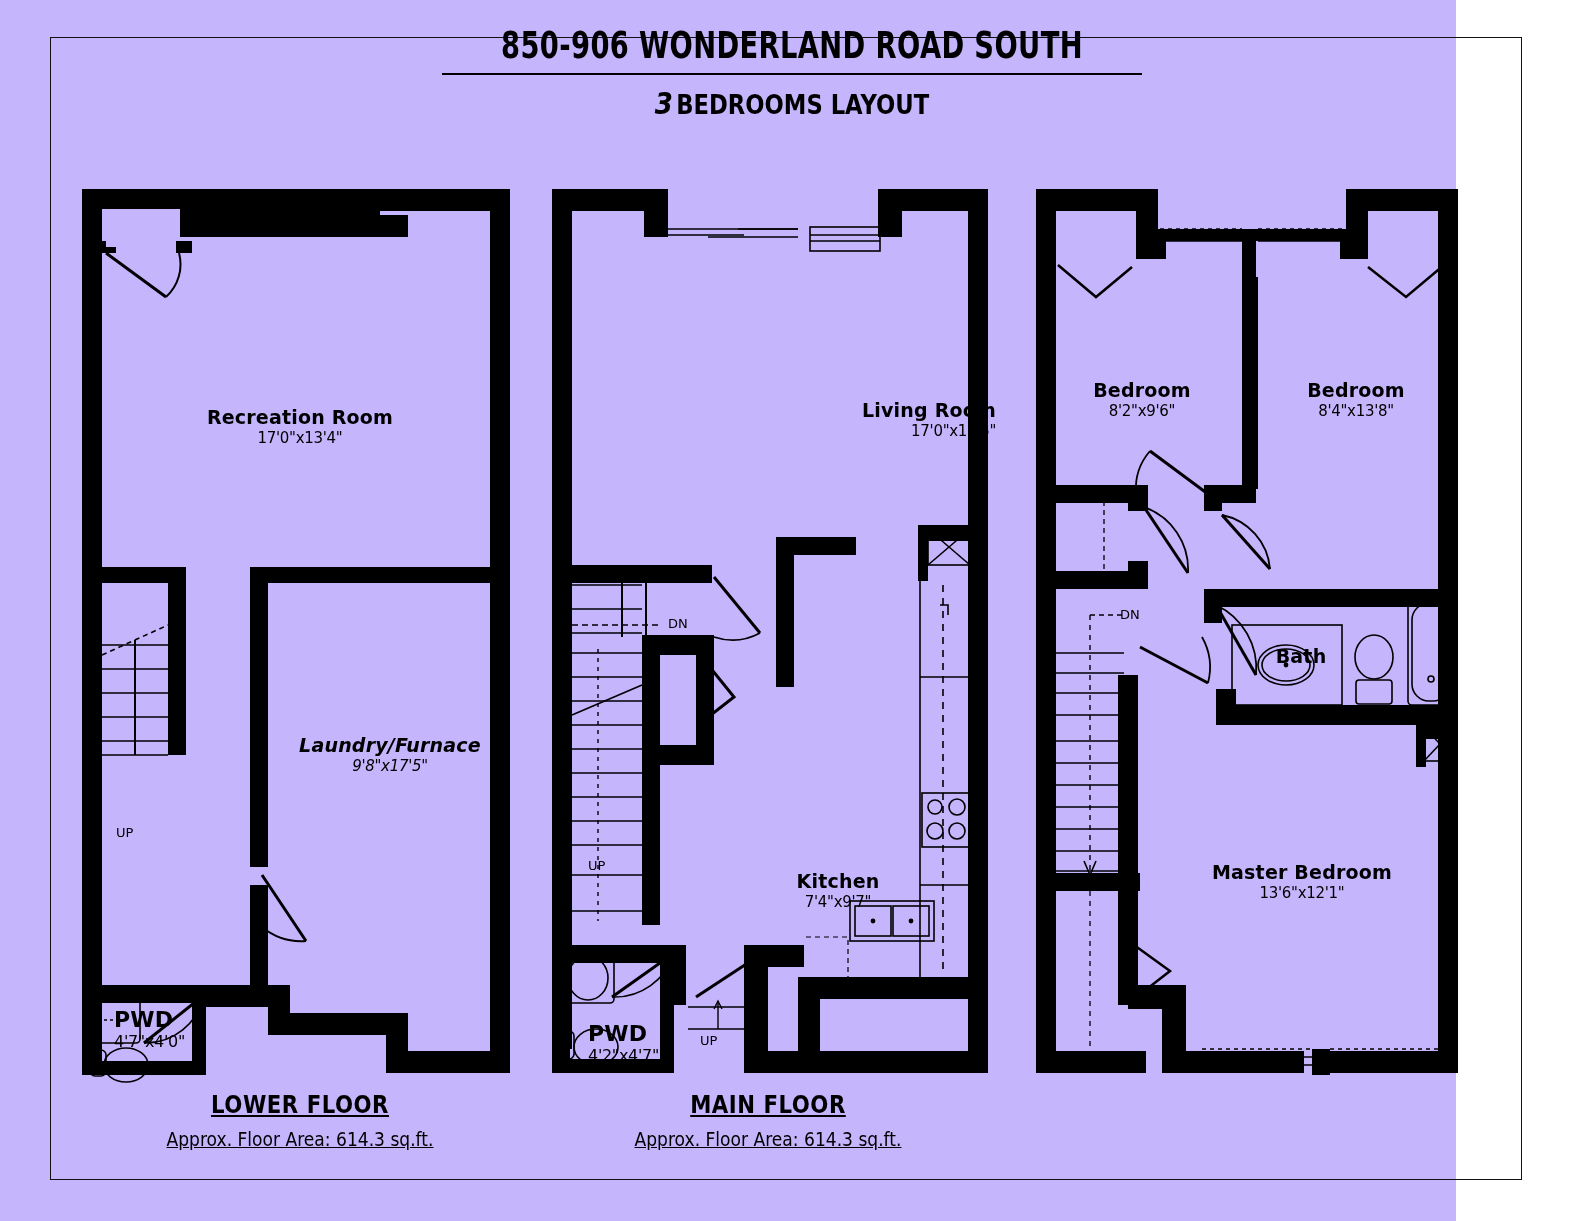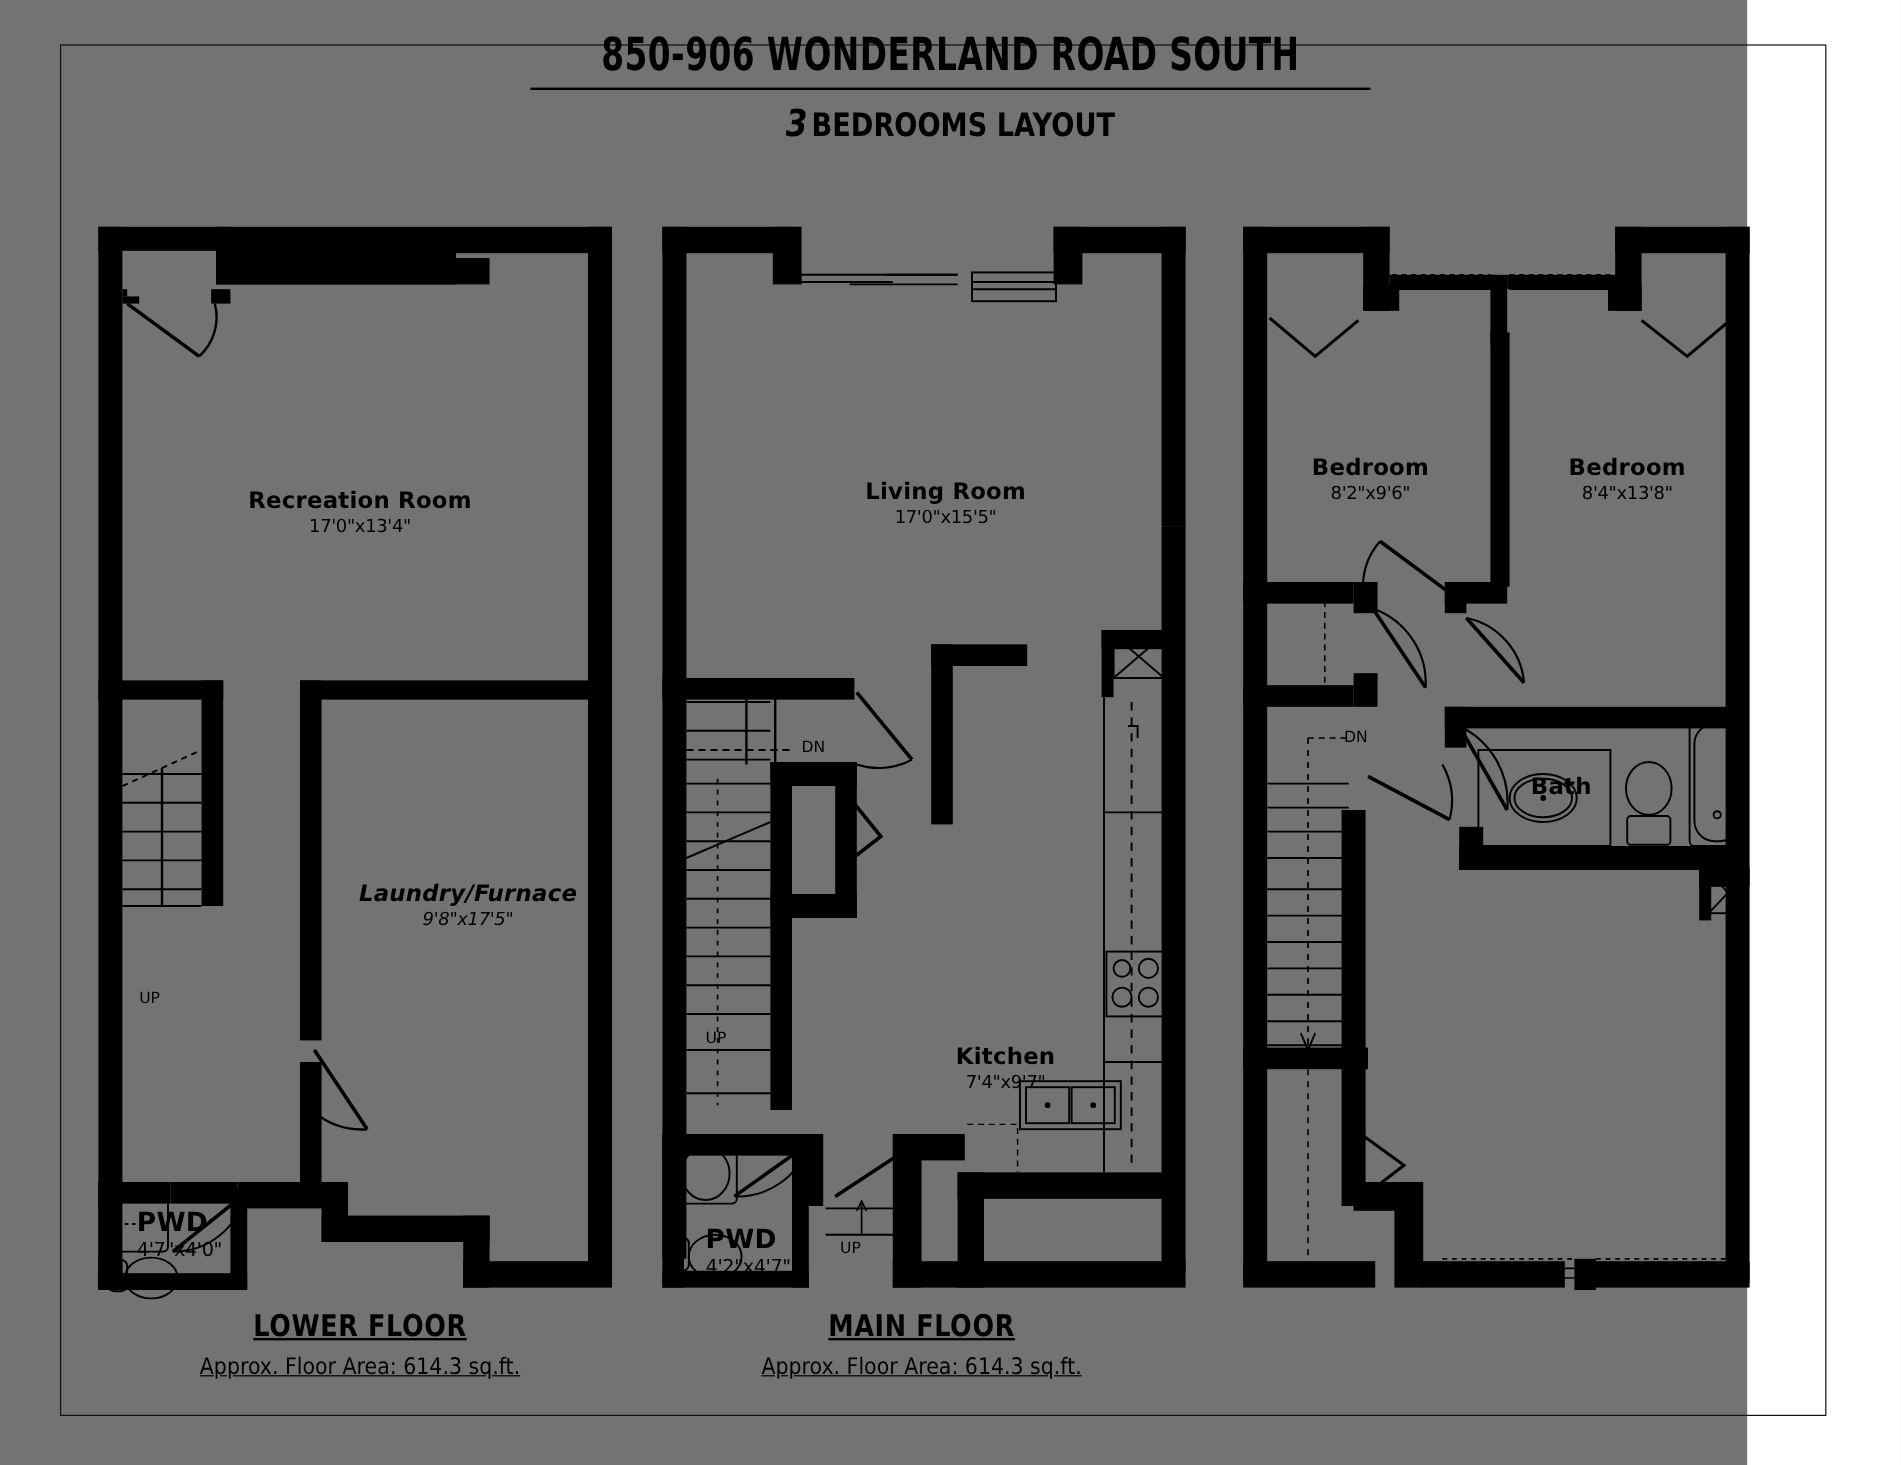--- a/index.html
+++ b/index.html
@@ -13,21 +13,21 @@
     font-family: "DejaVu Sans", sans-serif;
     color: #000000;
     position: relative;
     overflow: hidden;
   }
   #page {
     position: absolute;
     left: 0; top: 0;
     width: 1456px;
     height: 1221px;
-    background: #737373;
+    background: #c4b5fd;
   }
   #frame {
     position: absolute;
     left: 50px;
     top: 37px;
     width: 1472px;
     height: 1143px;
     border: 1.5px solid #111111;
     box-sizing: border-box;
   }
@@ -381,21 +381,21 @@
       <g stroke="#000000" fill="none" stroke-width="1.6">
         <rect x="14" y="768" width="52" height="50" rx="4"></rect>
         <ellipse cx="40" cy="793" rx="20" ry="22"></ellipse>
       </g>
       <g stroke="#000000" fill="none" stroke-width="1.6">
         <rect x="10" y="846" width="16" height="28" rx="5"></rect>
         <ellipse cx="48" cy="862" rx="22" ry="18"></ellipse>
       </g>
     </svg>
 
-    <div class="rlabel" style="left:16px; top:215px; width:448px;">
+    <div class="rlabel" style="left:0px; top:215px; width:448px;text-align:right;">
       <div class="rname">Living Room</div>
       <div class="rdim">17'0"x15'5"</div>
     </div>
     <div class="rlabel" style="left:200px; top:686px; width:180px;">
       <div class="rname">Kitchen</div>
       <div class="rdim">7'4"x9'7"</div>
     </div>
     <div class="rlabel" style="left:40px; top:836px; width:180px; text-align:left;">
       <div class="rname pwd">PWD</div>
       <div class="rdim pwd">4'2"x4'7"</div>
@@ -553,20 +553,24 @@
       <div class="rname">Bedroom</div>
       <div class="rdim">8'2"x9'6"</div>
     </div>
     <div class="rlabel" style="left:232px; top:195px; width:200px;">
       <div class="rname">Bedroom</div>
       <div class="rdim">8'4"x13'8"</div>
     </div>
     <div class="rlabel" style="left:212px; top:432px; width:130px;margin-top:29px;">
       <div class="rname">Bath</div>
     </div>
+    <div class="rlabel" style="left:128px; top:677px; width:300px;">
+      <div class="rname">Master Bedroom</div>
+      <div class="rdim">13'6"x12'1"</div>
+    </div>
     <div class="stair-tag" style="left:96px; top:422px;">DN</div>
   </div>
 
   <div class="floor-footer" id="footer-lower">
     <div class="fname">LOWER FLOOR</div>
     <div class="farea">Approx. Floor Area: 614.3 sq.ft.</div>
   </div>
   <div class="floor-footer" id="footer-main">
     <div class="fname">MAIN FLOOR</div>
     <div class="farea">Approx. Floor Area: 614.3 sq.ft.</div>

